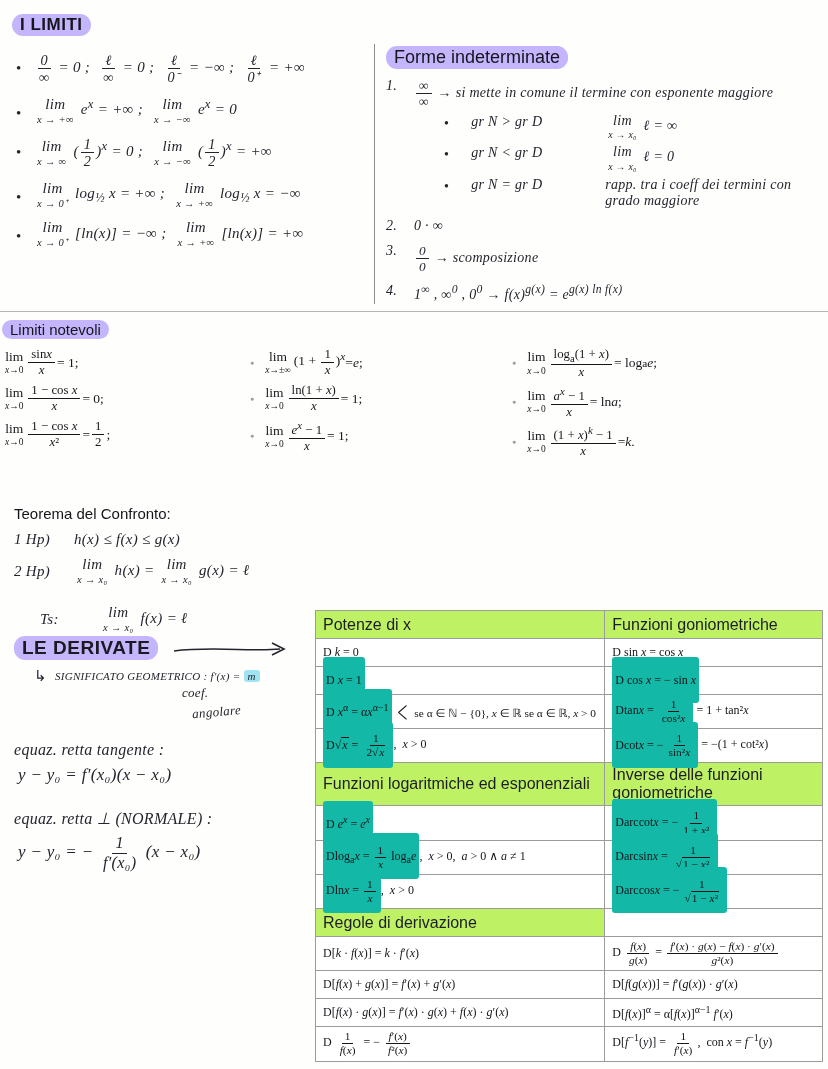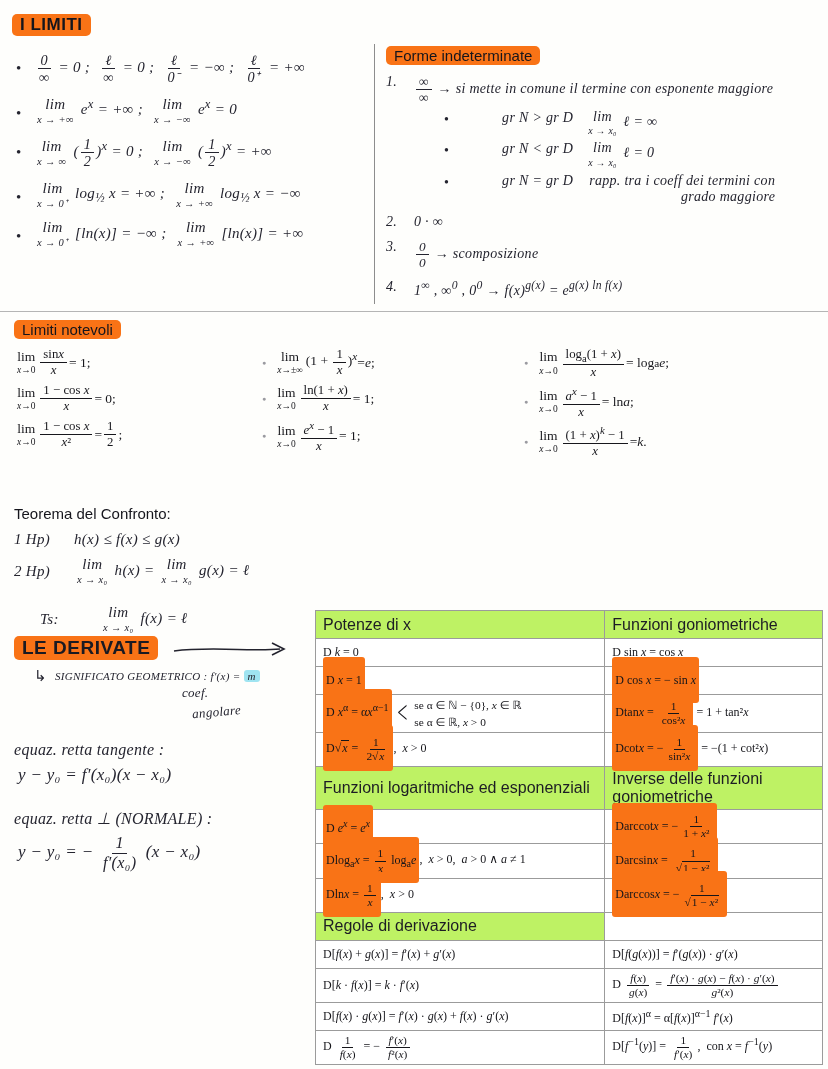--- a/index.html
+++ b/index.html
@@ -1,63 +1,63 @@
 <!DOCTYPE html>
 <html><head>
 <meta charset="utf-8">
 <style>
   html,body{margin:0;padding:0;background:#e8e8e8;}
   #page{position:relative;width:828px;height:1069px;background:#fefefc;overflow:hidden;
         font-family:"Liberation Sans",sans-serif;color:#1a1a22;}
 
   
   .sec-title{font-family:"Liberation Sans",sans-serif;color:#15151c;}
-  .hlbox{background:#f97316;border-radius:5px;padding:1px 8px;display:inline-block;}
+  .hlbox{background:#c4b5fd;border-radius:11px;padding:1px 8px;display:inline-block;}
 
   
   .hand{font-family:"Liberation Serif",serif;font-style:italic;color:#24242f;letter-spacing:.3px;}
 
   
   .f{display:inline-flex;flex-direction:column;align-items:center;vertical-align:middle;margin:0 2px;line-height:1.15;font-size:.95em;}
   .f .n{padding:0 3px;border-bottom:1px solid currentColor;white-space:nowrap;}
   .f .d{padding:0 3px;white-space:nowrap;}
 
   
   .lim{display:inline-flex;flex-direction:column;align-items:center;vertical-align:middle;margin:0 3px;line-height:1;}
   .lim .l{line-height:1.05;}
   .lim .u{font-size:.7em;margin-top:2px;white-space:nowrap;}
 
   .ov{border-top:1px solid currentColor;padding:0 1px;}
   .nw{white-space:nowrap;}
-  .hl{background:#f97316;border-radius:3px;padding:16px 3px;}
+  .hl{background:#14b8a6;border-radius:3px;padding:16px 3px;}
   .mhl{background:#9fe4f1;border-radius:3px;padding:0 4px;}
 
   
   #limiti-title-wrap{position:absolute;left:12px;top:14px;font-size:17px;font-weight:600;letter-spacing:.5px;}
   #limits-list{position:absolute;left:16px;top:52px;width:352px;display:flex;flex-direction:column;gap:11px;font-size:15px;}
   .lrow{position:relative;padding-left:18px;}
   .lrow::before{content:"•";position:absolute;left:0;top:8px;font-style:normal;}
 
   
   #vdiv{position:absolute;left:374px;top:44px;width:1px;height:260px;background:#8d8d8d;}
   #hdiv{position:absolute;left:0;top:311px;width:828px;height:1px;background:#b5b5b5;}
 
   
   #forme{position:absolute;left:386px;top:46px;width:436px;font-size:14px;}
-  #forme .sec-title{font-size:15px;font-weight:500;}
+  #forme .sec-title{font-size:18px;font-weight:500;}
   .f-item{display:flex;gap:10px;margin-top:9px;align-items:flex-start;}
   .f-num{min-width:18px;font-style:italic;}
   .f-subs{margin:4px 0 2px 58px;display:flex;flex-direction:column;gap:5px;}
-  .f-sub{display:flex;align-items:flex-start;gap:12px;text-align:right;}
+  .f-sub{display:flex;align-items:flex-start;gap:22px;}
   .f-sub::before{content:"•";font-style:normal;margin-top:2px;}
   .f-sub .cond{min-width:112px;}
   .f-sub .res{max-width:190px;}
 
   
-  #notevoli{position:absolute;left:14px;top:320px;width:800px;}
+  #notevoli{position:absolute;left:2px;top:320px;width:800px;}
   #notevoli .sec-title{font-size:15px;font-weight:500;}
   .ncols{display:flex;margin-top:8px;font-family:"Liberation Serif",serif;font-size:13.5px;color:#17171c;}
   .ncol{display:flex;flex-direction:column;gap:5px;}
   .ncol1{width:248px;}
   .ncol2{width:262px;}
   .ncol3{width:288px;}
   .nitem{min-height:31px;display:flex;align-items:center;}
   .bullet::before{content:"●";font-size:7px;color:#9a9aa0;margin-right:8px;}
 
   
@@ -77,21 +77,21 @@
   .d-coef2{font-size:13px;margin-left:178px;transform:rotate(-5deg);}
   .d-label{font-size:16px;margin-top:24px;}
   .d-eq{font-size:17px;margin-top:6px;margin-left:4px;}
 
   
   #dtable{position:absolute;left:315px;top:610px;width:508px;border-collapse:collapse;
           font-family:"Liberation Serif",serif;font-size:12px;color:#15151a;font-style:normal;}
   #dtable td{border:1px solid #9b9b9b;padding:3px 7px;vertical-align:middle;height:21px;background:#fff;}
   #dtable td.th{background:#bef264;font-family:"Liberation Sans",sans-serif;font-weight:normal;font-size:16px;color:#1d1d24;}
   .brace{display:inline-block;transform:scale(1.5,2.6);margin:0 9px 0 7px;vertical-align:middle;}
-  .cases{display:inline-flex;flex-direction:column;gap:3px;vertical-align:middle;font-size:.95em;text-align:left;}
+  .cases{display:inline-flex;flex-direction:row;gap:3px;vertical-align:middle;font-size:.95em;text-align:left;}
   .arrow-svg{margin-top:4px;}
 </style>
 </head>
 <body>
 
 <div id="page">
 
   <div id="limiti-title-wrap">
     <span class="hlbox sec-title">I LIMITI</span>
   </div>
@@ -388,32 +388,32 @@
       <td><span class="hl">Darccos<i>x</i> = −<span class="f">
                 <span class="n">1</span>
                 <span class="d">√<span class="ov">1 − <i>x</i>²</span></span>
               </span></span></td>
     </tr>
     <tr>
       <td class="th">Regole di derivazione</td>
       <td></td>
     </tr>
     <tr>
-      <td>D[<i>f</i>(<i>x</i>) + <i>g</i>(<i>x</i>)] = <i>f</i>′(<i>x</i>) + <i>g</i>′(<i>x</i>)</td>
-      <td>D[<i>f</i>(<i>g</i>(<i>x</i>))] = <i>f</i>′(<i>g</i>(<i>x</i>)) · <i>g</i>′(<i>x</i>)</td>
-    </tr>
-    <tr>
       <td>D[<i>k</i> · <i>f</i>(<i>x</i>)] = <i>k</i> · <i>f</i>′(<i>x</i>)</td>
       <td>D <span class="f">
               <span class="n"><i>f</i>(<i>x</i>)</span>
               <span class="d"><i>g</i>(<i>x</i>)</span>
             </span> = <span class="f">
               <span class="n"><i>f</i>′(<i>x</i>) · <i>g</i>(<i>x</i>) − <i>f</i>(<i>x</i>) · <i>g</i>′(<i>x</i>)</span>
               <span class="d"><i>g</i>²(<i>x</i>)</span>
             </span></td>
+    </tr>
+    <tr>
+      <td>D[<i>f</i>(<i>x</i>) + <i>g</i>(<i>x</i>)] = <i>f</i>′(<i>x</i>) + <i>g</i>′(<i>x</i>)</td>
+      <td>D[<i>f</i>(<i>g</i>(<i>x</i>))] = <i>f</i>′(<i>g</i>(<i>x</i>)) · <i>g</i>′(<i>x</i>)</td>
     </tr>
     <tr>
       <td>D[<i>f</i>(<i>x</i>) · <i>g</i>(<i>x</i>)] = <i>f</i>′(<i>x</i>) · <i>g</i>(<i>x</i>) + <i>f</i>(<i>x</i>) · <i>g</i>′(<i>x</i>)</td>
       <td>D[<i>f</i>(<i>x</i>)]<sup>α</sup> = α[<i>f</i>(<i>x</i>)]<sup>α−1</sup> <i>f</i>′(<i>x</i>)</td>
     </tr>
     <tr>
       <td>D <span class="f">
               <span class="n">1</span>
               <span class="d"><i>f</i>(<i>x</i>)</span>
             </span> = − <span class="f">

